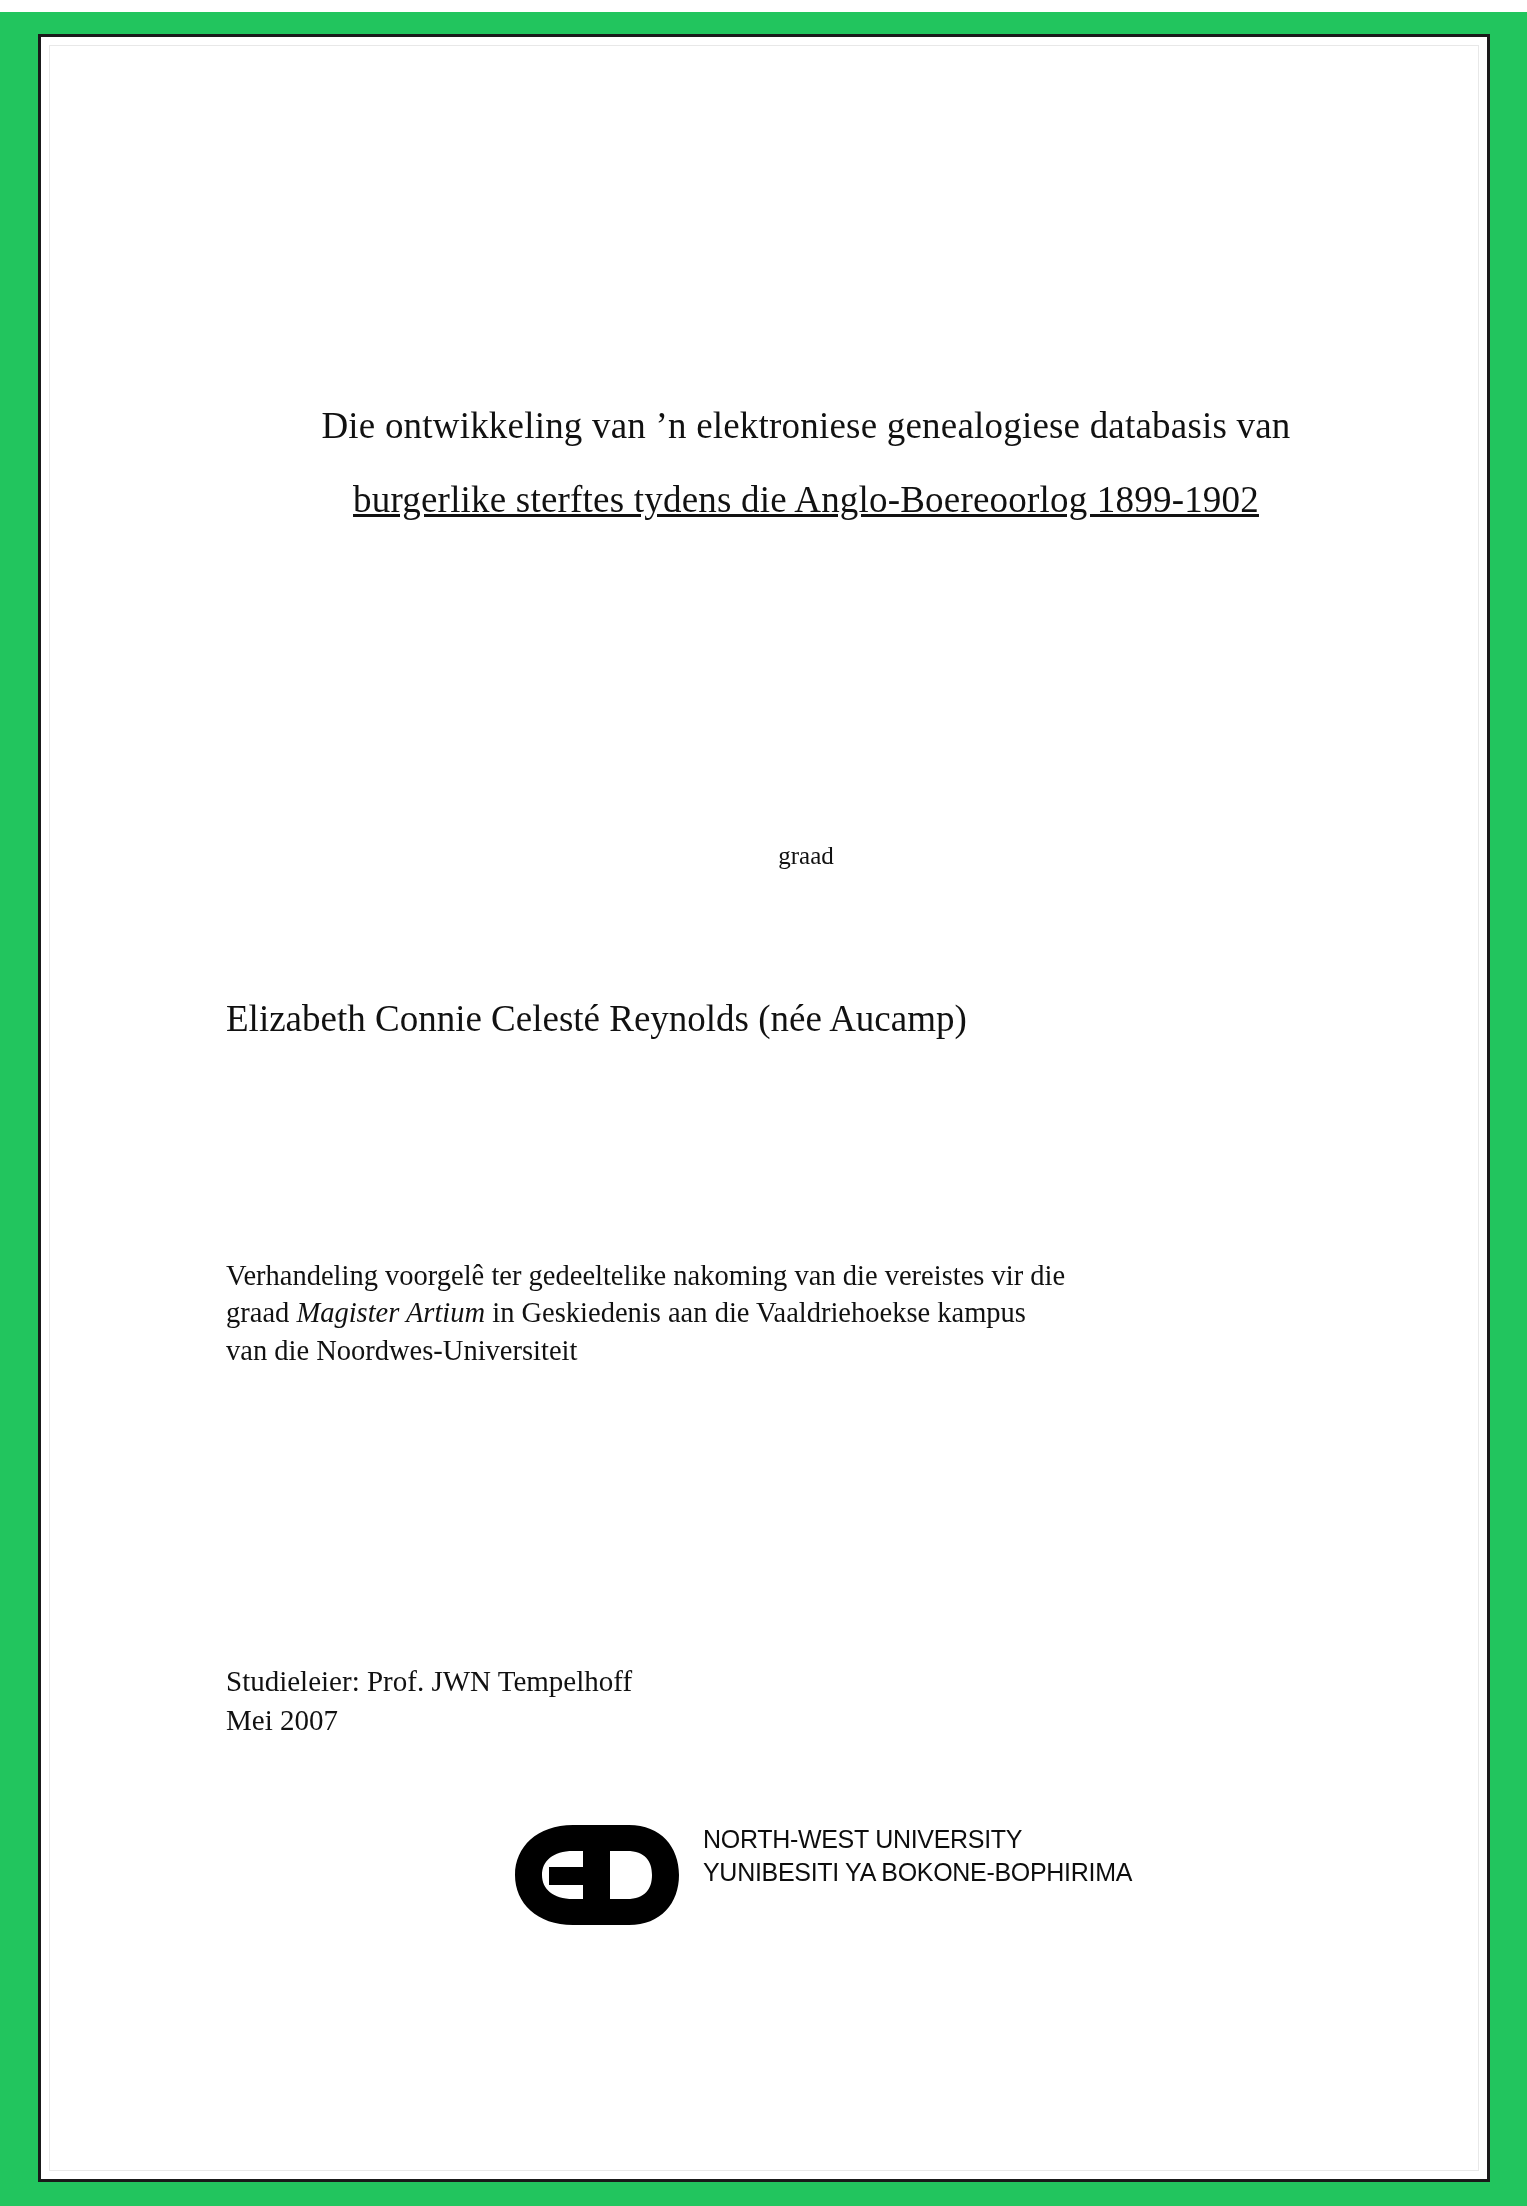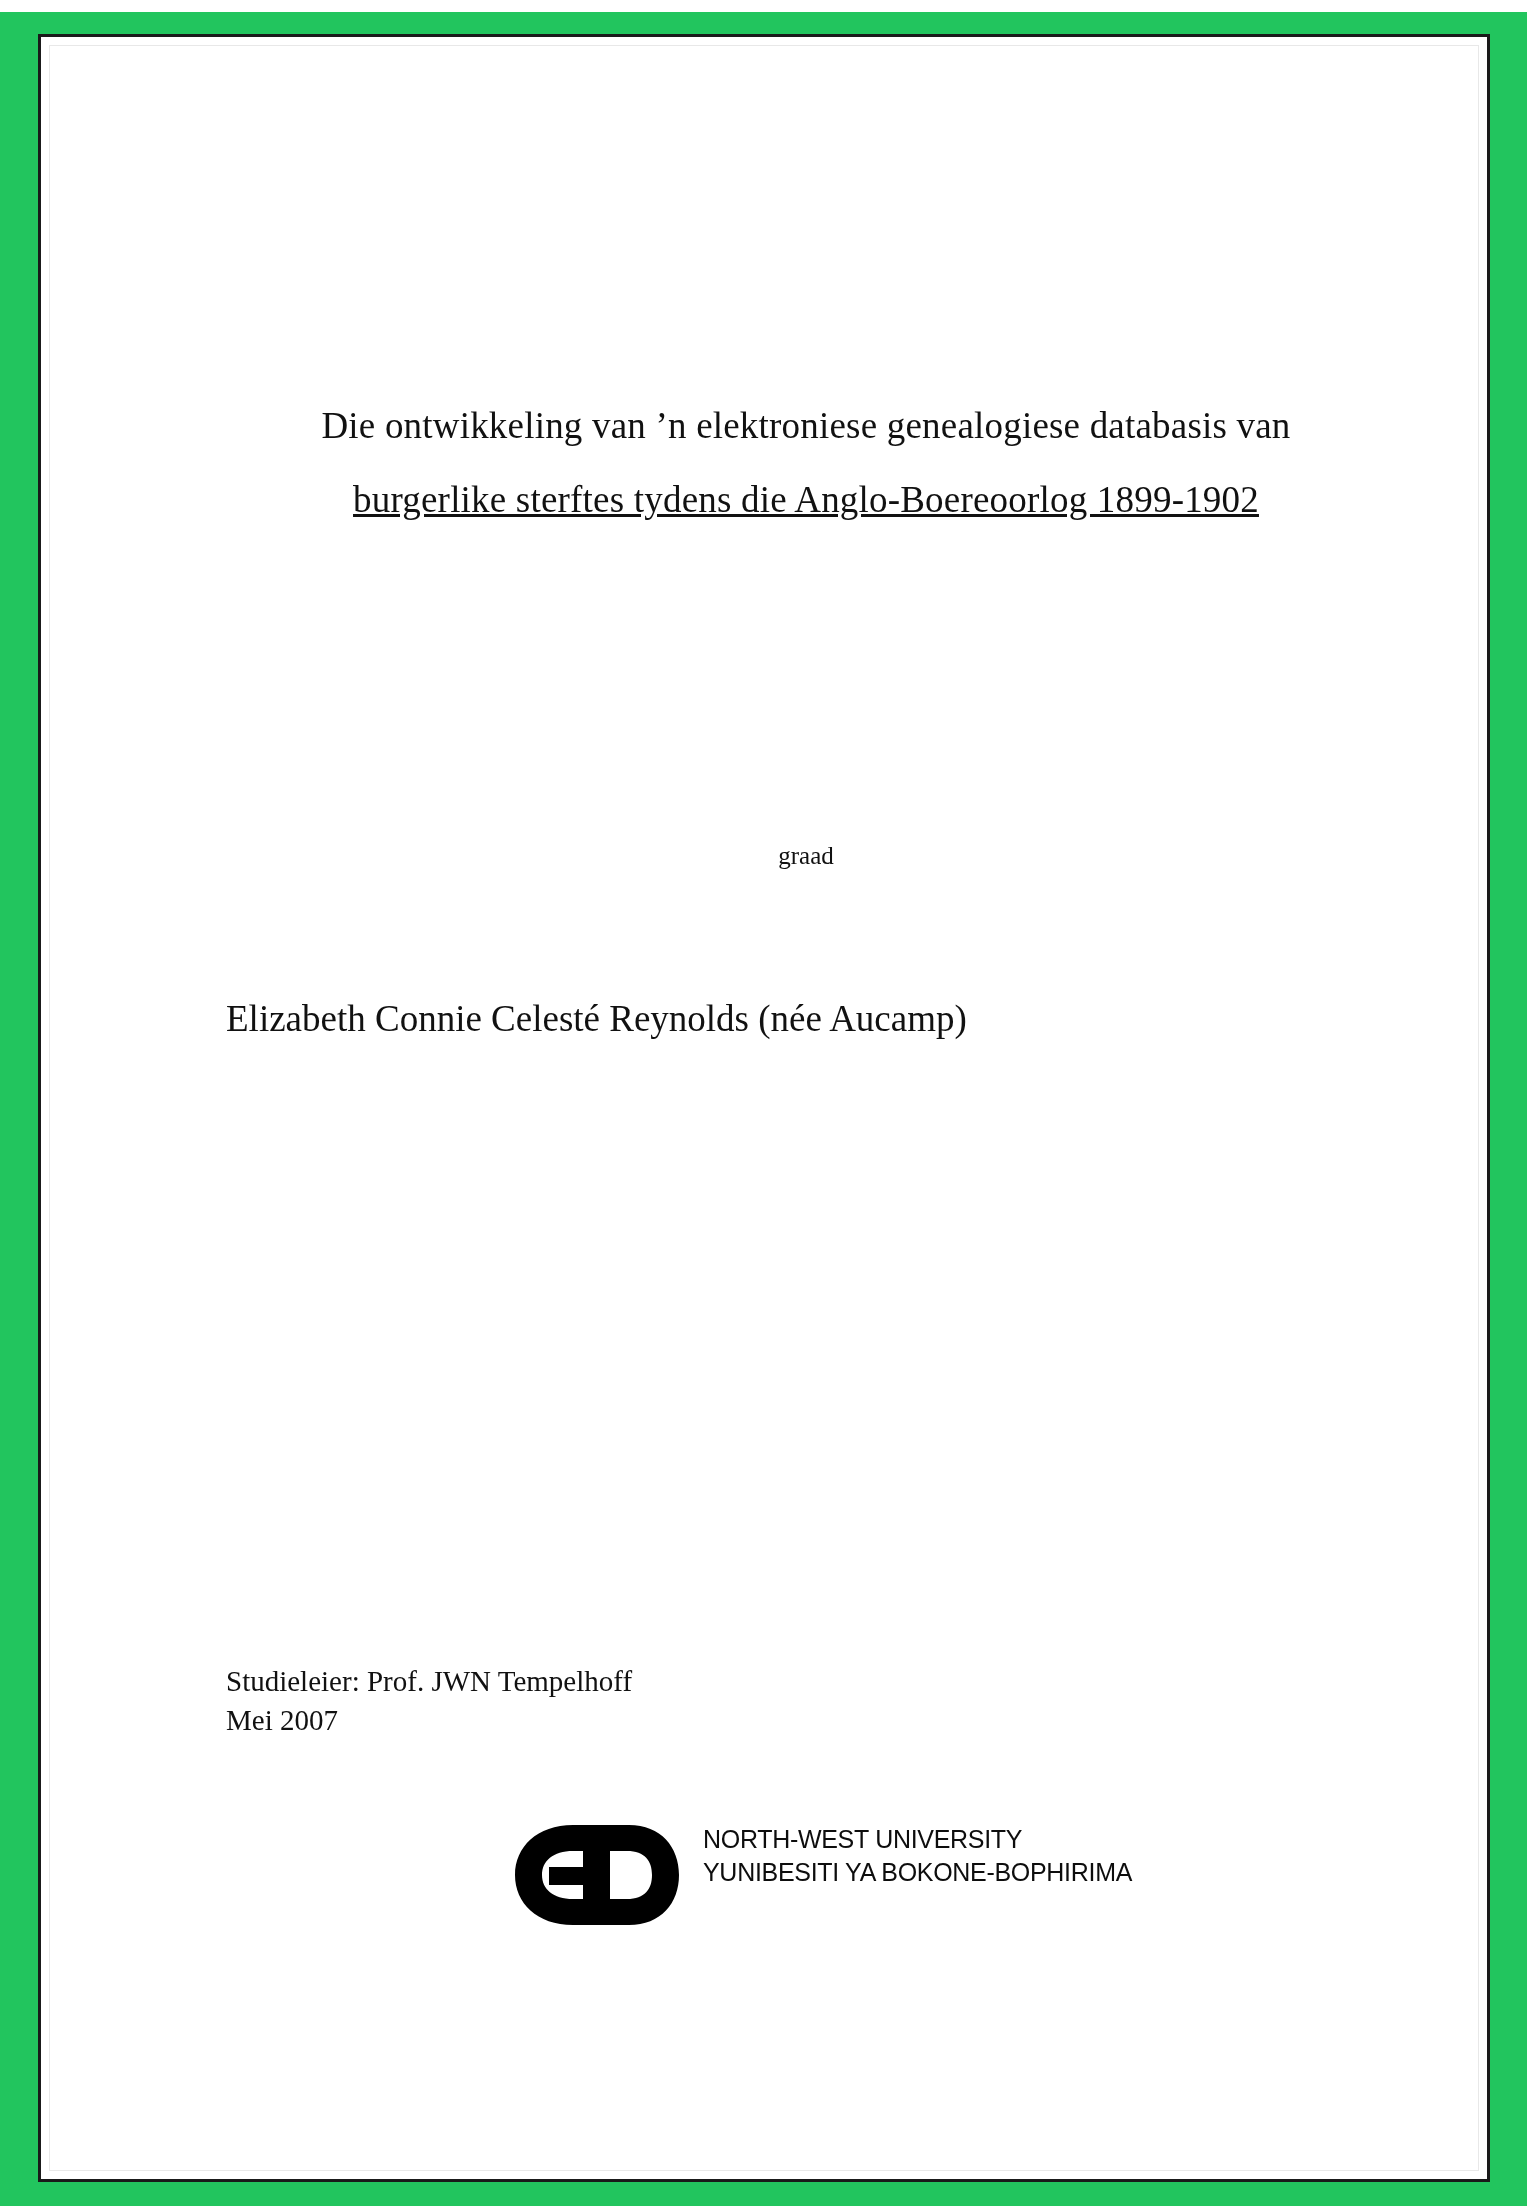--- a/index.html
+++ b/index.html
@@ -156,20 +156,25 @@
 
       <div class="title-block">
         <div class="title-line">Die ontwikkeling van ’n elektroniese genealogiese databasis van</div>
         <div class="title-line second">burgerlike sterftes tydens die Anglo-Boereoorlog 1899-1902</div>
       </div>
 
       <div class="deur">graad</div>
 
       <div class="author">Elizabeth Connie Celesté Reynolds (née Aucamp)</div>
 
+      <div class="statement">
+        <div class="just">Verhandeling voorgelê ter gedeeltelike nakoming van die vereistes vir die</div>
+        <div class="plain"><span>graad </span><i>Magister Artium</i><span> in Geskiedenis aan die Vaaldriehoekse kampus</span></div>
+        <div class="plain">van die Noordwes-Universiteit</div>
+      </div>
 
       <div class="supervisor">
         <div>Studieleier: Prof. JWN Tempelhoff</div>
         <div>Mei 2007</div>
       </div>
 
       <div class="logo-block">
         <div class="logo-mark">
           <svg viewBox="0 0 185 108" width="185" height="108" aria-hidden="true">
 

